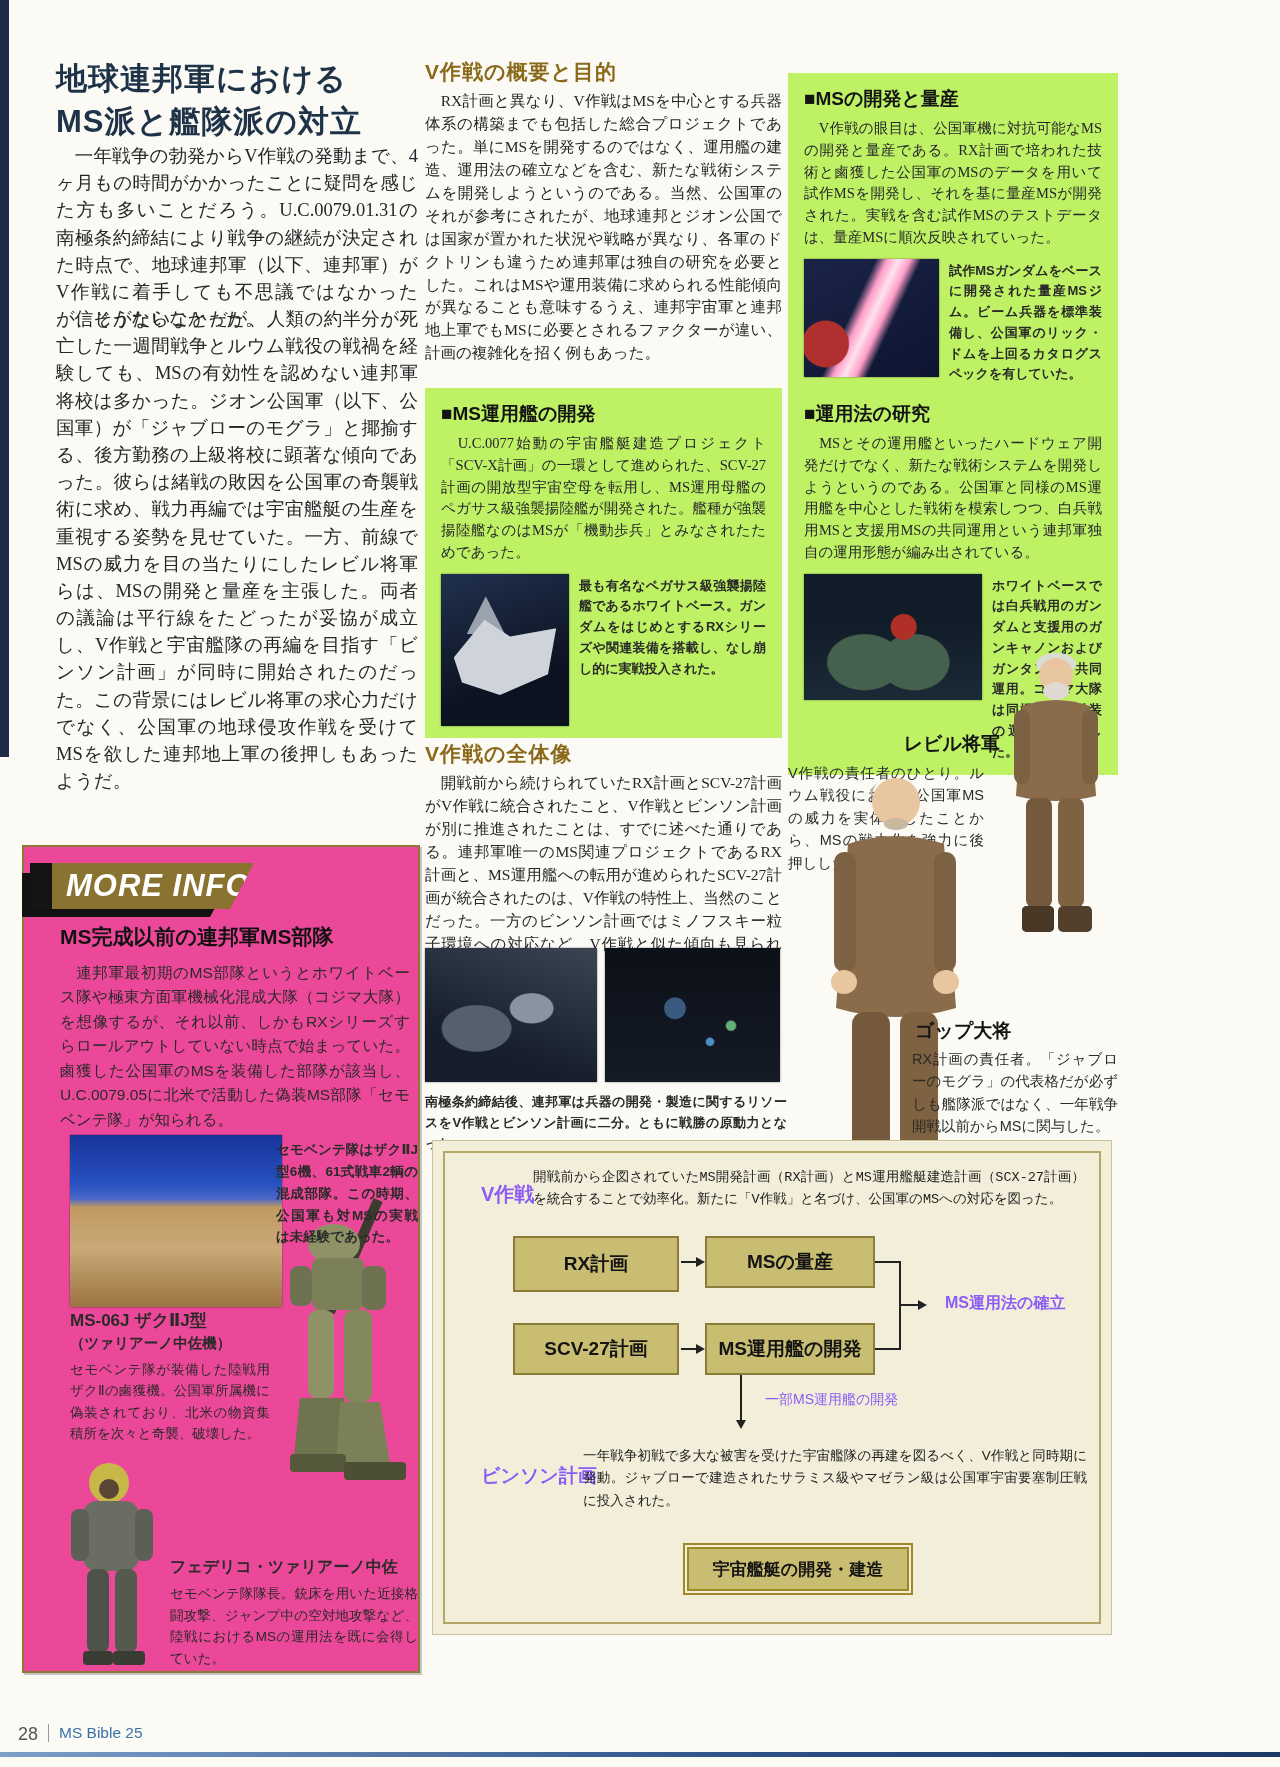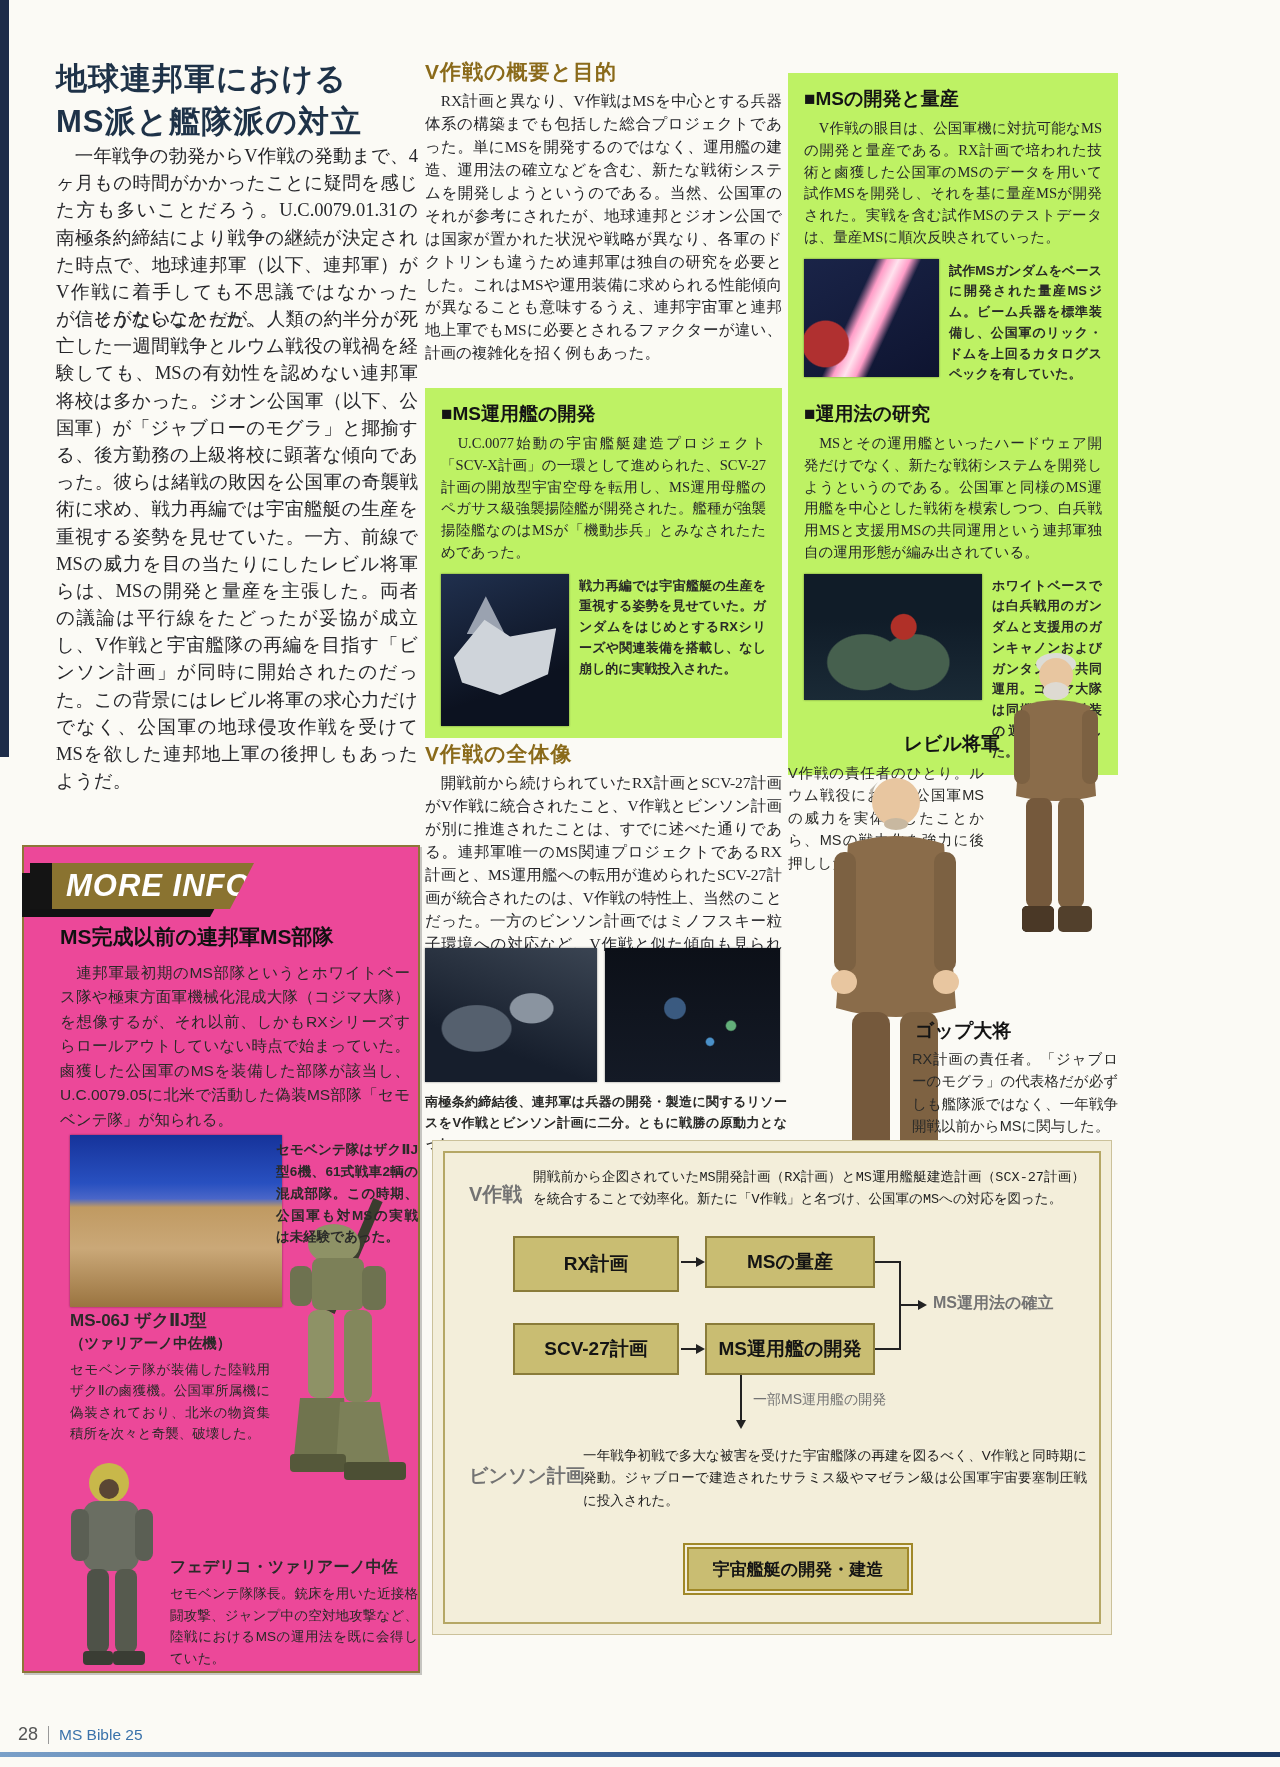--- a/index.html
+++ b/index.html
@@ -74,35 +74,35 @@
       radial-gradient(circle at 60% 70%,#4a90c8 0 2.5%,transparent 3.5%),
       radial-gradient(circle at 40% 45%,#3a5a80 0 8%,transparent 9%),
       linear-gradient(180deg,#0c1018 0%,#141a26 100%);}
   
   .char-name{font-size:19px;font-weight:bold;color:#141414;margin:0;}
   .char-body{font-size:14.5px;line-height:1.55;text-align:justify;margin:0;}
   
   .flow-panel{left:432px;top:1140px;width:680px;height:495px;background:#f3eeda;
               border:1px solid #cbc19a;box-sizing:border-box;}
   .flow-inner{position:absolute;left:10px;top:10px;right:10px;bottom:10px;border:2px solid #b5a765;}
-  .fl-label{position:absolute;font-weight:bold;color:#737373;}
+  .fl-label{position:absolute;font-weight:bold;color:#8b5cf6;margin-left:12px;}
   .fl-desc{position:absolute;font-size:13.5px;line-height:1.65;color:#1c1c1c;text-align:justify;}
   .fl-box{position:absolute;background:#c9bd72;border:2px solid #8a7c3a;display:flex;
           align-items:center;justify-content:center;font-size:19px;font-weight:bold;color:#141414;box-sizing:border-box;}
   .fl-final{border:2px solid #a08828;outline:2px solid #a08828;outline-offset:2px;font-size:17px;}
   .harrow{position:absolute;height:2px;background:#222;}
   .harrow:after{content:"";position:absolute;right:-2px;top:-4.5px;border-left:9px solid #222;
                 border-top:5.5px solid transparent;border-bottom:5.5px solid transparent;}
   .hline{position:absolute;height:2px;background:#222;}
   .vline{position:absolute;width:2px;background:#222;}
   .varrow{position:absolute;width:2px;background:#222;}
   .varrow:after{content:"";position:absolute;bottom:-2px;left:-4.5px;border-top:9px solid #222;
                 border-left:5.5px solid transparent;border-right:5.5px solid transparent;}
   
-  .footer{left:18px;top:1724px;width:400px;display:flex;align-items:center;gap:10px;}
+  .footer{left:18px;top:1724px;width:400px;display:flex;gap:10px;}
   .pageno{font-size:18px;color:#555;}
   .fdiv{width:1px;height:18px;background:#999;}
   .ftitle{font-size:15.5px;color:#3a72aa;}
   .bottombar{left:0;top:1752px;width:1280px;height:5px;
              background:linear-gradient(90deg,#7aa0c8,#2a4f86 60%,#1d3a66);}
 </style>
 </head>
 <body>
 
 <div id="page">
@@ -159,21 +159,21 @@
   <p class="abs sec-body" style="left:425px;top:90px;width:357px;">　RX計画と異なり、V作戦はMSを中心とする兵器体系の構築までも包括した総合プロジェクトであった。単にMSを開発するのではなく、運用艦の建造、運用法の確立などを含む、新たな戦術システムを開発しようというのである。当然、公国軍のそれが参考にされたが、地球連邦とジオン公国では国家が置かれた状況や戦略が異なり、各軍のドクトリンも違うため連邦軍は独自の研究を必要とした。これはMSや運用装備に求められる性能傾向が異なることも意味するうえ、連邦宇宙軍と連邦地上軍でもMSに必要とされるファクターが違い、計画の複雑化を招く例もあった。</p>
 
   <section class="abs bbox" style="left:425px;top:388px;width:357px;min-height:302px;">
     <h3 class="bbox-h">■MS運用艦の開発</h3>
     <p class="bbox-b">　U.C.0077始動の宇宙艦艇建造プロジェクト「SCV-X計画」の一環として進められた、SCV-27計画の開放型宇宙空母を転用し、MS運用母艦のペガサス級強襲揚陸艦が開発された。艦種が強襲揚陸艦なのはMSが「機動歩兵」とみなされたためであった。</p>
     <div class="media">
       <div class="ph wb-photo">
           <div class="ship2"></div>
           <div class="ship"></div>
         </div>
-      <p class="cap">戦力再編では宇宙艦艇の生産を重視する姿勢を見せていた。ガンダムをはじめとするRXシリーズや関連装備を搭載し、なし崩し的に実戦投入された。</p>
+      <p class="cap">最も有名なペガサス級強襲揚陸艦であるホワイトベース。ガンダムをはじめとするRXシリーズや関連装備を搭載し、なし崩し的に実戦投入された。</p>
     </div>
   </section>
 
   <h2 class="abs sec-h" style="left:425px;top:740px;">V作戦の全体像</h2>
   <p class="abs sec-body" style="left:425px;top:772px;width:357px;">　開戦前から続けられていたRX計画とSCV-27計画がV作戦に統合されたこと、V作戦とビンソン計画が別に推進されたことは、すでに述べた通りである。連邦軍唯一のMS関連プロジェクトであるRX計画と、MS運用艦への転用が進められたSCV-27計画が統合されたのは、V作戦の特性上、当然のことだった。一方のビンソン計画ではミノフスキー粒子環境への対応など、V作戦と似た傾向も見られた。</p>
 
   <div class="abs" style="left:425px;top:948px;display:flex;gap:8px;">
     <div class="ph photo-08"></div>
     <div class="ph photo-space"></div>
   </div>

